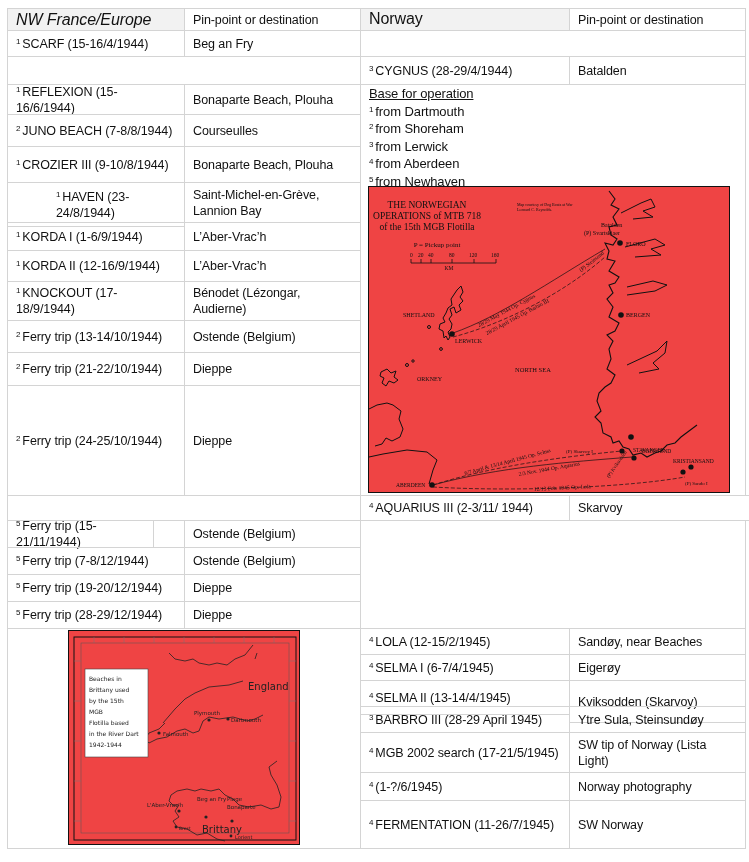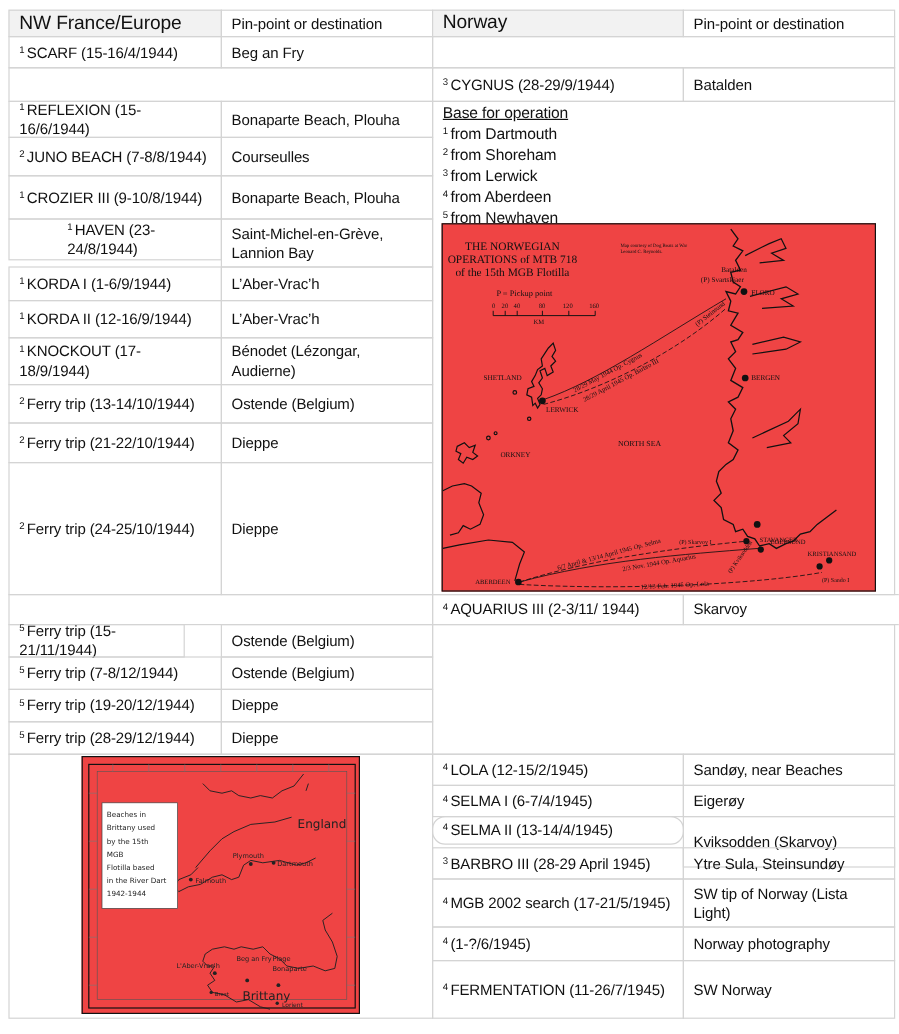--- a/index.html
+++ b/index.html
@@ -14,21 +14,21 @@
   sup { font-size: 8px; vertical-align: 4px; margin-right: 2px; line-height: 0; }
   .base-block { font-size: 13px; line-height: 17.5px; }
   .base-title { text-decoration: underline; display: block; }
   .base-line { display: block; }
   .map { position: absolute; background: #ef4444; border: 1.5px solid #111; box-sizing: border-box; overflow: hidden; }
   .map svg { display: block; }
 </style>
 </head>
 <body>
 
-<div class="cell hdr-main" style="left:7px;top:8px;width:178px;height:23px;">
+<div class="cell hdr-main" style="left:7px;top:8px;width:178px;height:23px;font-style:italic;">
   <span>NW France/Europe</span>
 </div>
 <div class="cell hdr-sub" style="left:184px;top:8px;width:177px;height:23px;">
   <span>Pin-point or destination</span>
 </div>
 <div class="cell hdr-main" style="left:360px;top:8px;width:210px;height:23px;align-items:flex-end;">
   <span>Norway</span>
 </div>
 <div class="cell hdr-sub" style="left:569px;top:8px;width:177px;height:23px;">
   <span>Pin-point or destination</span>
@@ -57,21 +57,21 @@
   <span>Courseulles</span>
 </div>
 
 <div class="cell" style="left:7px;top:146px;width:178px;height:37px;">
   <span><sup>1</sup><span>CROZIER III (9-10/8/1944)</span></span>
 </div>
 <div class="cell" style="left:184px;top:146px;width:177px;height:37px;">
   <span>Bonaparte Beach, Plouha</span>
 </div>
 
-<div class="cell" style="left:7px;top:182px;width:178px;height:35px;padding-left:48px;">
+<div class="cell" style="left:7px;top:182px;width:178px;height:45px;padding-left:48px;">
   <span><sup>1</sup><span>HAVEN (23-24/8/1944)</span></span>
 </div>
 <div class="cell" style="left:184px;top:182px;width:177px;height:41px;">
   <span>Saint-Michel-en-Grève, Lannion Bay</span>
 </div>
 
 <div class="cell" style="left:7px;top:222px;width:178px;height:29px;">
   <span><sup>1</sup><span>KORDA I (1-6/9/1944)</span></span>
 </div>
 <div class="cell" style="left:184px;top:222px;width:177px;height:29px;">
@@ -141,21 +141,21 @@
 </div>
 <div class="cell" style="left:184px;top:601px;width:177px;height:28px;">
   <span>Dieppe</span>
 </div>
 
 <div class="cell" style="left:7px;top:628px;width:354px;height:221px;"></div>
 
 <div class="cell" style="left:360px;top:30px;width:386px;height:27px;"></div>
 
 <div class="cell" style="left:360px;top:56px;width:210px;height:29px;">
-  <span><sup>3</sup><span>CYGNUS (28-29/9/1944)</span></span>
+  <span><sup>3</sup><span>CYGNUS (28-29/4/1944)</span></span>
 </div>
 <div class="cell" style="left:569px;top:56px;width:177px;height:29px;">
   <span>Batalden</span>
 </div>
 
 <div class="cell top" style="left:360px;top:84px;width:386px;height:412px;padding:0 8px;">
   <div class="base-block">
     <span class="base-title">Base for operation</span>
     <span class="base-line"><sup>1</sup><span>from Dartmouth</span></span>
     <span class="base-line"><sup>2</sup><span>from Shoreham</span></span>
@@ -180,21 +180,21 @@
   <span>Sandøy, near Beaches</span>
 </div>
 
 <div class="cell" style="left:360px;top:654px;width:210px;height:27px;">
   <span><sup>4</sup><span>SELMA I (6-7/4/1945)</span></span>
 </div>
 <div class="cell" style="left:569px;top:654px;width:177px;height:27px;">
   <span>Eigerøy</span>
 </div>
 
-<div class="cell" style="left:360px;top:680px;width:210px;height:24px;border-radius:11px;">
+<div class="cell" style="left:360px;top:680px;width:210px;height:35px;">
   <span><sup>4</sup><span>SELMA II (13-14/4/1945)</span></span>
 </div>
 <div class="cell" style="left:569px;top:680px;width:177px;height:43px;">
   <span>Kviksodden (Skarvoy)</span>
 </div>
 
 <div class="cell" style="left:360px;top:706px;width:210px;height:27px;">
   <span><sup>3</sup><span>BARBRO III (28-29 April 1945)</span></span>
 </div>
 <div class="cell" style="left:569px;top:706px;width:177px;height:27px;">

